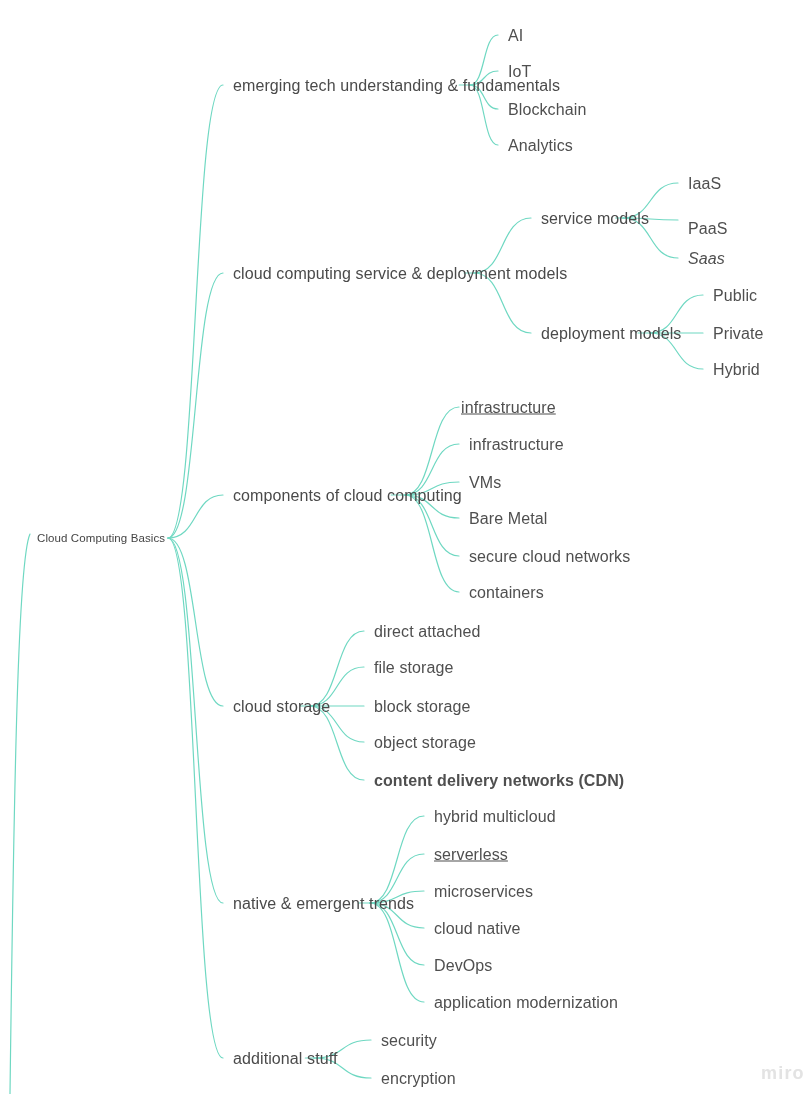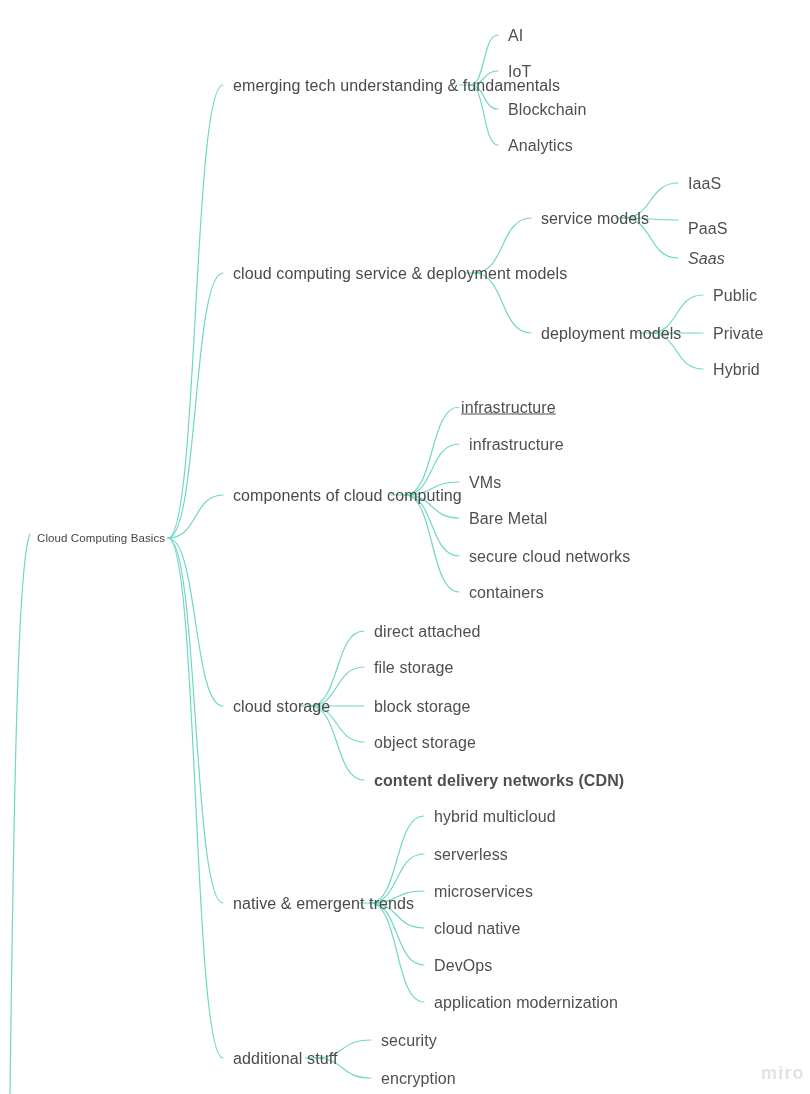--- a/index.html
+++ b/index.html
@@ -129,21 +129,21 @@
       <div class="node leaf" style="left: 467px; top: 556px;">secure cloud networks</div>
       <div class="node leaf" style="left: 467px; top: 592px;">containers</div>
       <div class="node level1" style="left: 231px; top: 706px;">cloud storage</div>
       <div class="node leaf" style="left: 372px; top: 631px;">direct attached</div>
       <div class="node leaf" style="left: 372px; top: 667px;">file storage</div>
       <div class="node leaf" style="left: 372px; top: 706px;">block storage</div>
       <div class="node leaf" style="left: 372px; top: 742px;">object storage</div>
       <div class="node leaf" style="left: 372px; top: 780px; font-weight: bold;">content delivery networks (CDN)</div>
       <div class="node level1" style="left: 231px; top: 903px;">native &amp; emergent trends</div>
       <div class="node leaf" style="left: 432px; top: 816px;">hybrid multicloud</div>
-      <div class="node leaf" style="left: 432px; top: 854px;">serverless</div>
+      <div class="node leaf" style="left: 432px; top: 854px; text-decoration: underline;">serverless</div>
       <div class="node leaf" style="left: 432px; top: 891px;">microservices</div>
       <div class="node leaf" style="left: 432px; top: 928px;">cloud native</div>
       <div class="node leaf" style="left: 432px; top: 965px;">DevOps</div>
       <div class="node leaf" style="left: 432px; top: 1002px;">application modernization</div>
       <div class="node level1" style="left: 231px; top: 1058px;">additional stuff</div>
       <div class="node leaf" style="left: 379px; top: 1040px;">security</div>
       <div class="node leaf" style="left: 379px; top: 1078px;">encryption</div>
     </div>
 
   <div class="watermark" style="left:761px; top:1063px;">miro</div>

